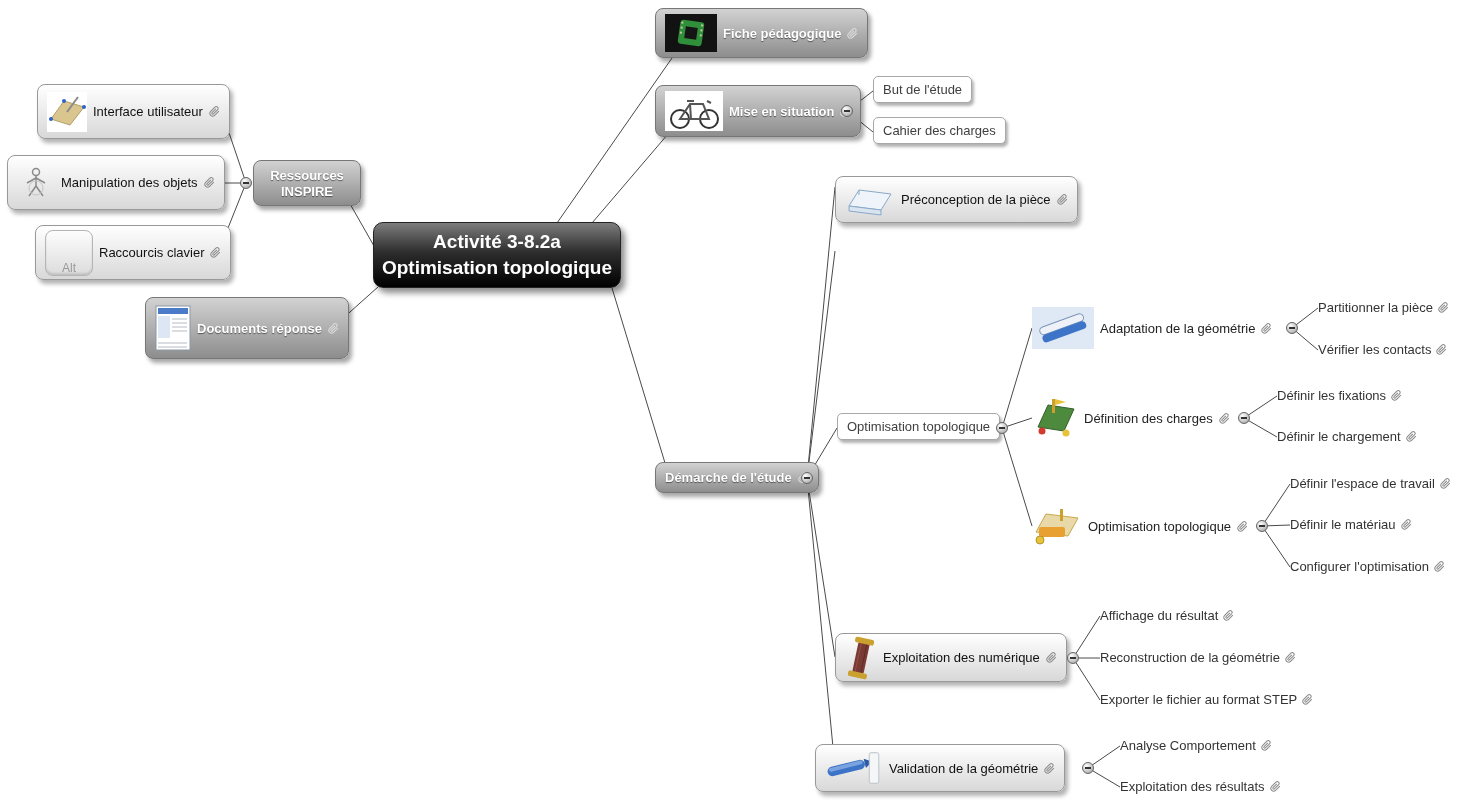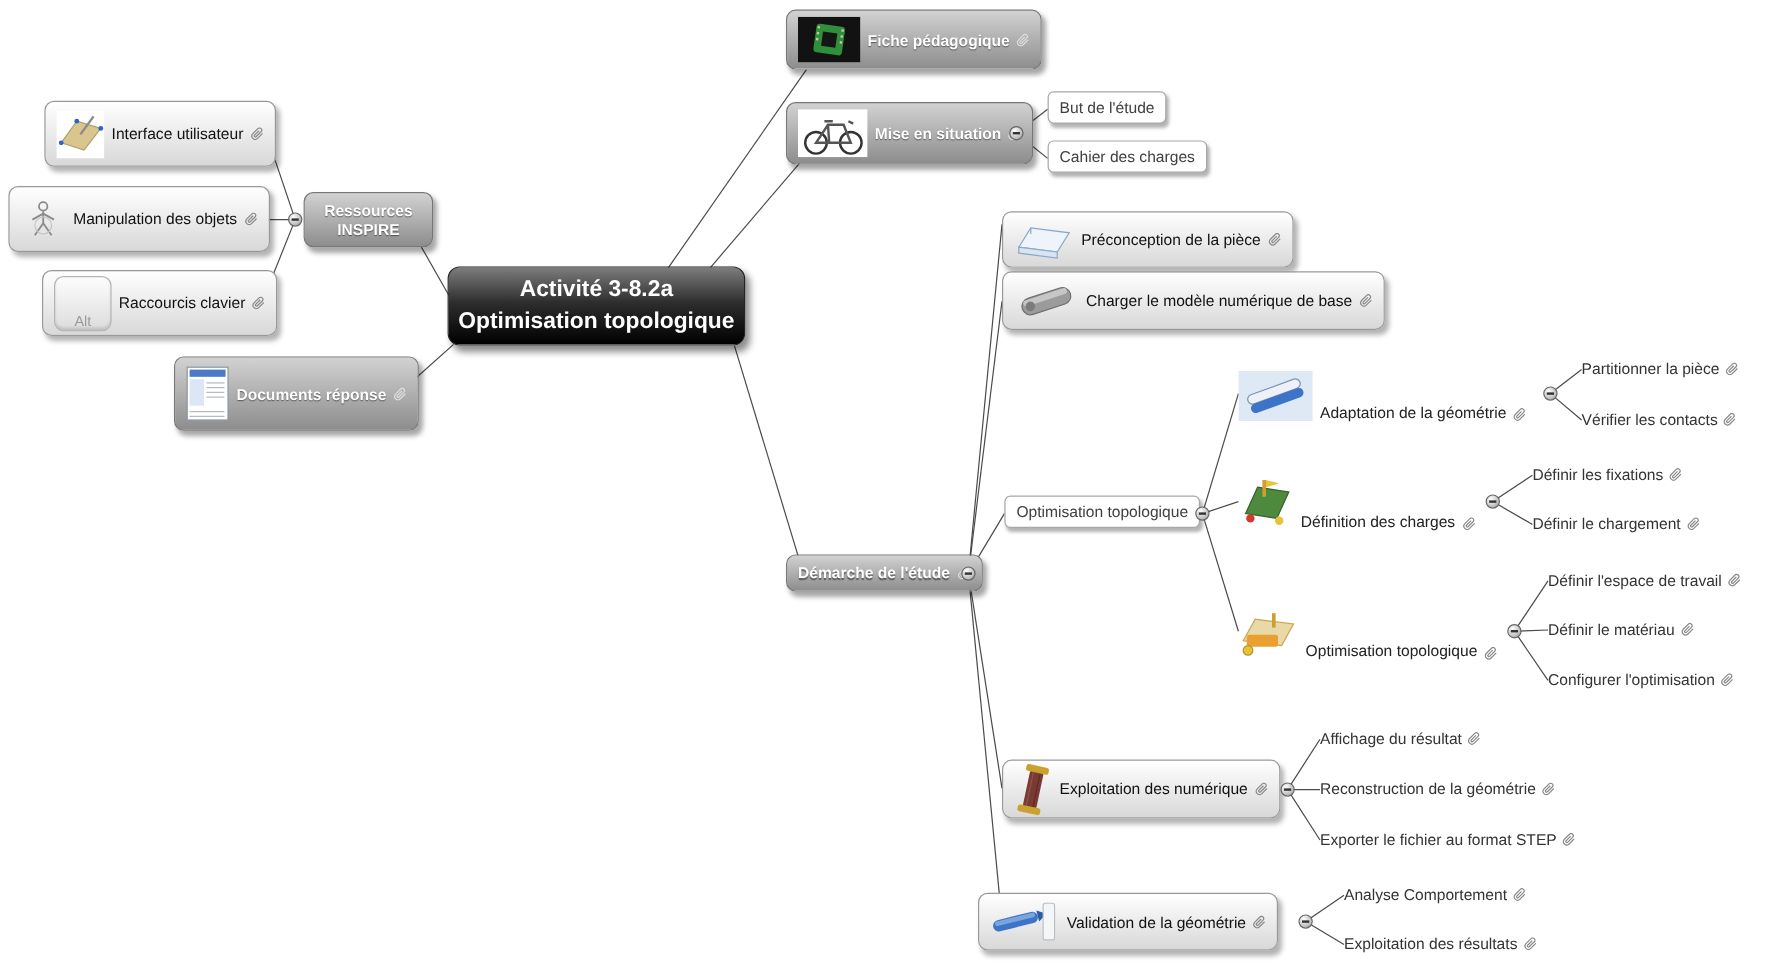--- a/index.html
+++ b/index.html
@@ -13,21 +13,21 @@
         color:#fff;font-weight:bold;font-size:19px;flex-direction:column;justify-content:center;
         text-align:center;gap:4px;}
   .box-gray{background:linear-gradient(#d2d2d2,#8d8d8d);border:1px solid #777;
         border-radius:8px;box-shadow:3px 4px 4px rgba(0,0,0,.35);color:#fff;font-weight:bold;
         font-size:13px;padding:5px 9px;text-shadow:0 1px 1px rgba(0,0,0,.5);}
   .box-light{background:linear-gradient(#ffffff,#d8d8d8);border:1px solid #999;
         border-radius:8px;box-shadow:3px 4px 4px rgba(0,0,0,.3);color:#111;
         font-size:13px;padding:4px 9px;}
   .box-white{background:#fff;border:1px solid #a8a8a8;border-radius:5px;
         box-shadow:2px 3px 3px rgba(0,0,0,.3);color:#404040;font-size:13px;padding:5px 9px;}
-  .plain{color:#222;font-size:13px;align-items:flex-end;}
+  .plain{color:#222;font-size:13px;}
   .leaf{position:absolute;z-index:2;display:flex;align-items:center;gap:5px;
         color:#333;font-size:13px;white-space:nowrap;}
   .lbl{display:inline-block;}
   .icon{flex:0 0 auto;display:block;}
   .clip{display:inline-flex;align-items:center;flex:0 0 auto;}
   .handle{position:absolute;z-index:3;width:12px;height:12px;border-radius:50%;
         background:radial-gradient(circle at 35% 30%,#fff,#c4c4c4 60%,#8d8d8d);
         border:1px solid #666;box-sizing:border-box;}
   .handle::after{content:"";position:absolute;left:2px;right:2px;top:4px;height:1.5px;background:#333;}
   .altkey{width:46px;height:44px;border-radius:8px;border:1px solid #b5b5b5;
@@ -222,35 +222,20 @@
       <line x1="14" y1="8" x2="14" y2="13" stroke="#8aa8c8"></line>
     </svg>
     <span class="lbl">Préconception de la pièce</span>
     <span class="clip">
       <svg width="11" height="11" viewBox="0 0 24 24">
           <path d="M21.4 11.1l-9.2 9.2a6 6 0 0 1-8.5-8.5l9.2-9.2a4 4 0 0 1 5.7 5.7l-9.2 9.1a2 2 0 0 1-2.8-2.8l8.5-8.5" fill="none" stroke="#8a8a8a" stroke-width="2.2"></path>
         </svg>
     </span>
   </div>
 
-  <div class="node box-light" style="left:835px;top:226px;height:49px;">
-    <svg class="icon" width="54" height="38" viewBox="0 0 54 38">
-      <g transform="rotate(-18 27 19)">
-        <rect x="6" y="12" width="42" height="14" rx="7" fill="#9b9b9b" stroke="#6f6f6f"></rect>
-        <rect x="8" y="13" width="38" height="5" rx="2.5" fill="#c6c6c6"></rect>
-        <circle cx="13" cy="19" r="4" fill="#7c7c7c"></circle>
-      </g>
-    </svg>
-    <span class="lbl">Charger le modèle numérique de base</span>
-    <span class="clip">
-      <svg width="11" height="11" viewBox="0 0 24 24">
-          <path d="M21.4 11.1l-9.2 9.2a6 6 0 0 1-8.5-8.5l9.2-9.2a4 4 0 0 1 5.7 5.7l-9.2 9.1a2 2 0 0 1-2.8-2.8l8.5-8.5" fill="none" stroke="#8a8a8a" stroke-width="2.2"></path>
-        </svg>
-    </span>
-  </div>
 
   <div class="node box-white" style="left:837px;top:413px;">
     <span class="lbl">Optimisation topologique</span>
   </div>
 
   <div class="node plain" style="left:1032px;top:305px;height:46px;">
     <svg class="icon" width="62" height="42" viewBox="0 0 62 42">
       <rect width="62" height="42" fill="#dfe9f5"></rect>
       <g transform="rotate(-20 31 21)">
         <rect x="8" y="13" width="46" height="8" rx="4" fill="#eef2f8" stroke="#7a94b8"></rect>

